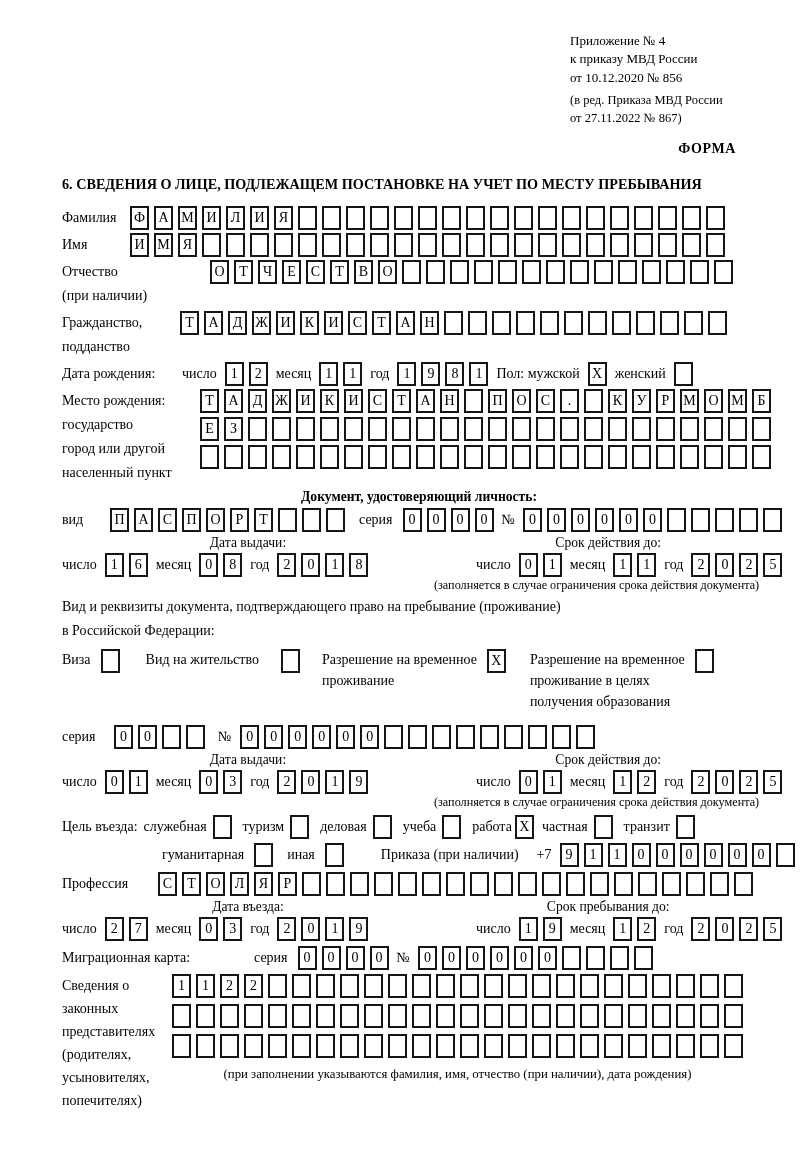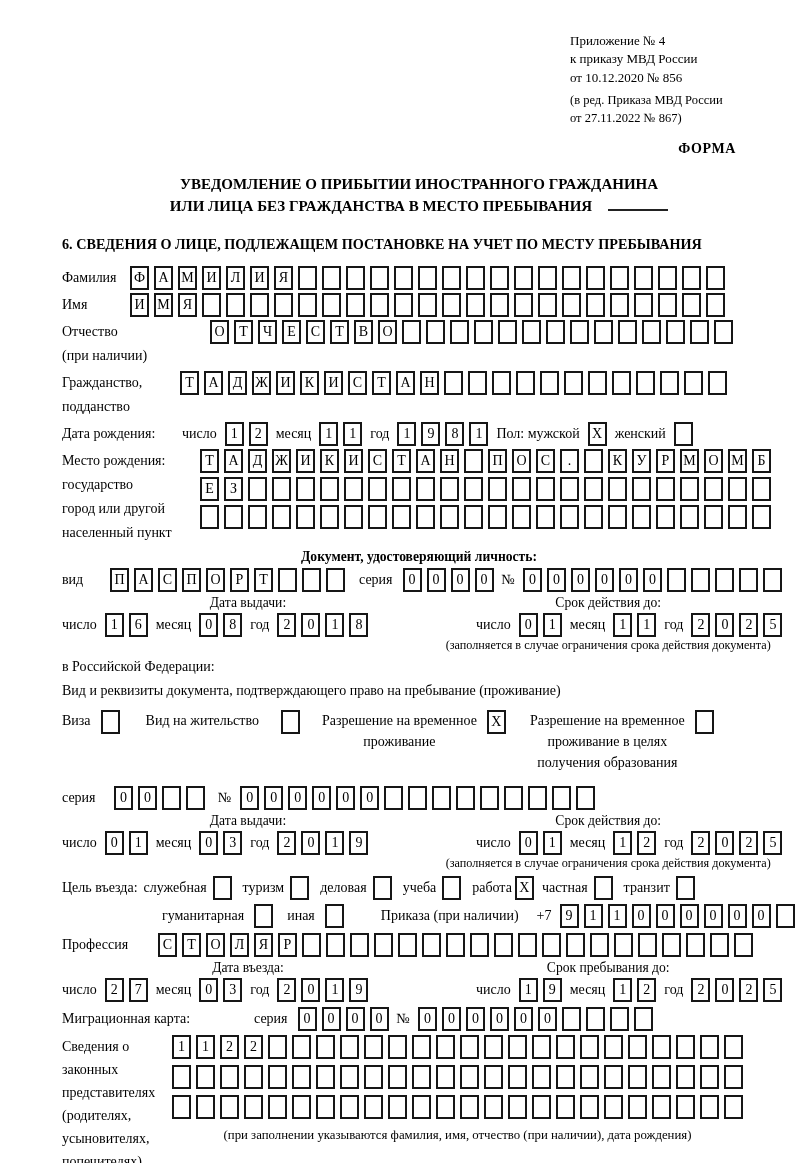--- a/index.html
+++ b/index.html
@@ -40,29 +40,29 @@
 
   .sec1 { font-weight: bold; font-size: 14.2px; margin: 19px 0 13px; white-space: nowrap; }
 
   
   .dblock { margin: 3px 0 2px; }
   .dcols { display: flex; }
   .dleft { width: 372px; flex: 0 0 auto; }
   .dright { flex: 1 1 auto; }
   .dhead { text-align: center; font-size: 13.6px; margin-bottom: 2px; }
   .dline { display: flex; align-items: center; }
-  .dnote { font-size: 12.2px; text-align: center; margin-top: 1px; }
+  .dnote { font-size: 12.2px; text-align: left; margin-top: 1px; }
 
   .docheading { text-align: center; font-weight: bold; font-size: 13.6px; margin: 4px 0 3px; }
 
   .intro { line-height: 1.7; }
 
   .permits { display: flex; align-items: flex-start; margin: 7px 0 13px; }
   .pitem { display: flex; align-items: flex-start; flex: 0 0 auto; }
-  .plabel { text-align: center; line-height: 21px; }
+  .plabel { line-height: 21px; }
   .pbox { margin-left: 10px; margin-top: 0; }
   .gap26 { margin-left: 26px; } .gap22 { margin-left: 22px; } .gap24 { margin-left: 24px; }
 
   .pur { display: flex; align-items: center; margin-right: 11px; }
   .pur .plabel { margin-right: 6px; line-height: 24px; }
   .purpose-row2 { padding-left: 100px; }
   .phone-label { margin-left: 26px; }
   .phone-prefix { margin: 0 8px 0 10px; }
 
   .legal-note { font-size: 12.8px; text-align: center; margin-top: 9px; }
@@ -76,24 +76,20 @@
     <div>Приложение № 4</div>
     <div>к приказу МВД России</div>
     <div>от 10.12.2020 № 856</div>
     <div class="rev">
       <div>(в ред. Приказа МВД России</div>
       <div>от 27.11.2022 № 867)</div>
     </div>
   </div>
   <div class="forma">ФОРМА</div>
 
-  <div class="title">
-    <div>УВЕДОМЛЕНИЕ О ПРИБЫТИИ ИНОСТРАННОГО ГРАЖДАНИНА</div>
-    <div><span>ИЛИ ЛИЦА БЕЗ ГРАЖДАНСТВА В МЕСТО ПРЕБЫВАНИЯ</span><span class="blank"></span></div>
-  </div>
 
   <div class="sec1">6. СВЕДЕНИЯ О ЛИЦЕ, ПОДЛЕЖАЩЕМ ПОСТАНОВКЕ НА УЧЕТ ПО МЕСТУ ПРЕБЫВАНИЯ</div>
 
   <div class="frow">
     <div class="lbl w68">Фамилия</div>
     <div class="cells">
         <span class="cell">Ф</span>
         <span class="cell">А</span>
         <span class="cell">М</span>
         <span class="cell">И</span>
@@ -415,22 +411,22 @@
               <span class="cell">2</span>
               <span class="cell">5</span>
             </div>
         </div>
         <div class="dnote">(заполняется в случае ограничения срока действия документа)</div>
       </div>
     </div>
   </div>
 
   <div class="intro">
+    <div>Вид и реквизиты документа, подтверждающего право на пребывание (проживание)</div>
     <div>в Российской Федерации:</div>
-    <div>Вид и реквизиты документа, подтверждающего право на пребывание (проживание)</div>
   </div>
 
   <div class="permits">
     <div class="pitem">
       <span class="plabel">Виза</span>
       <div class="cells pbox">
           <span class="cell"></span>
         </div>
     </div>
     <div class="pitem gap26">

